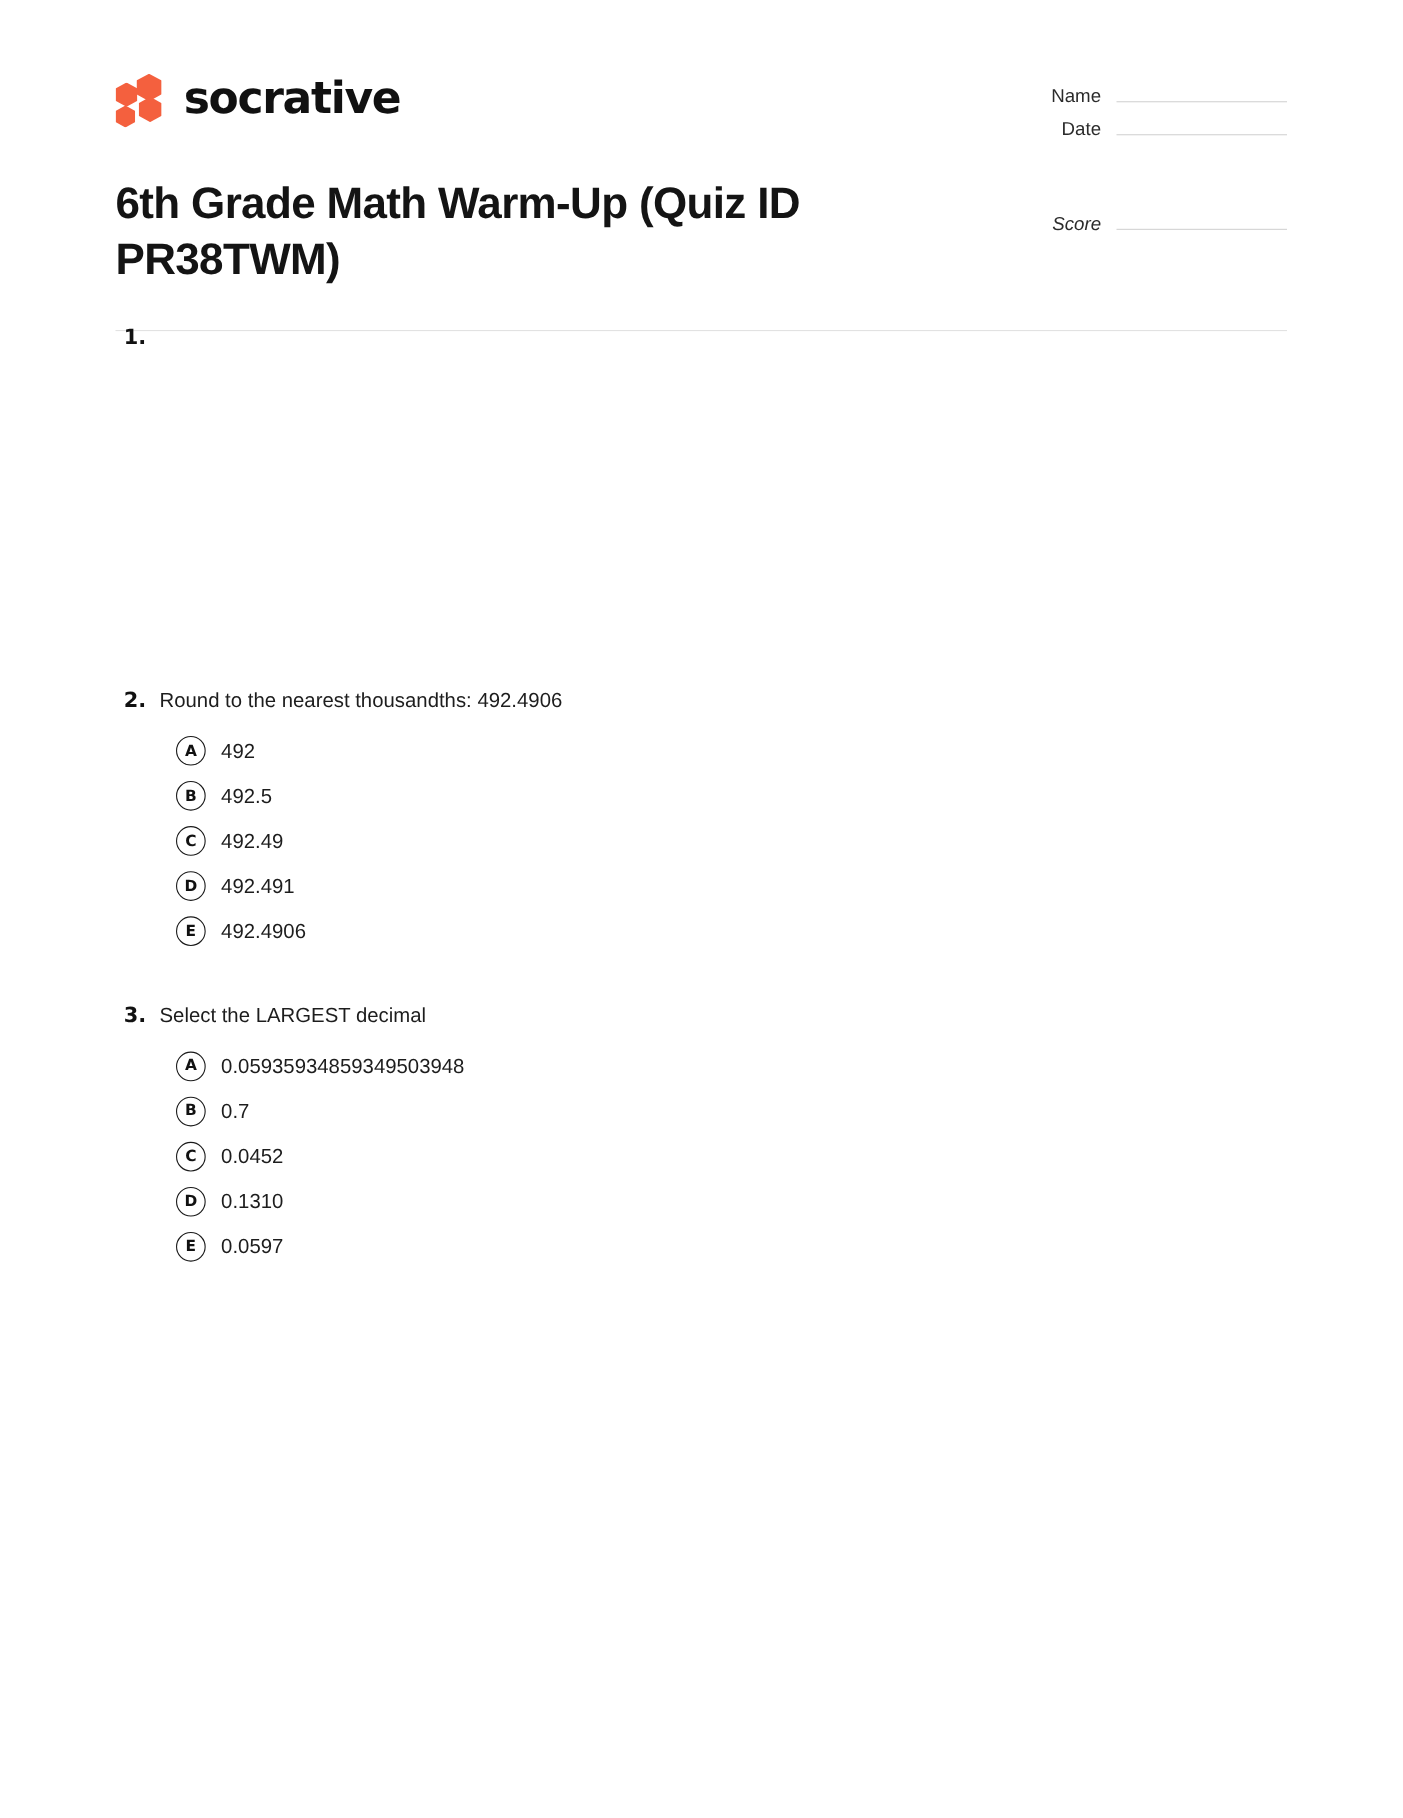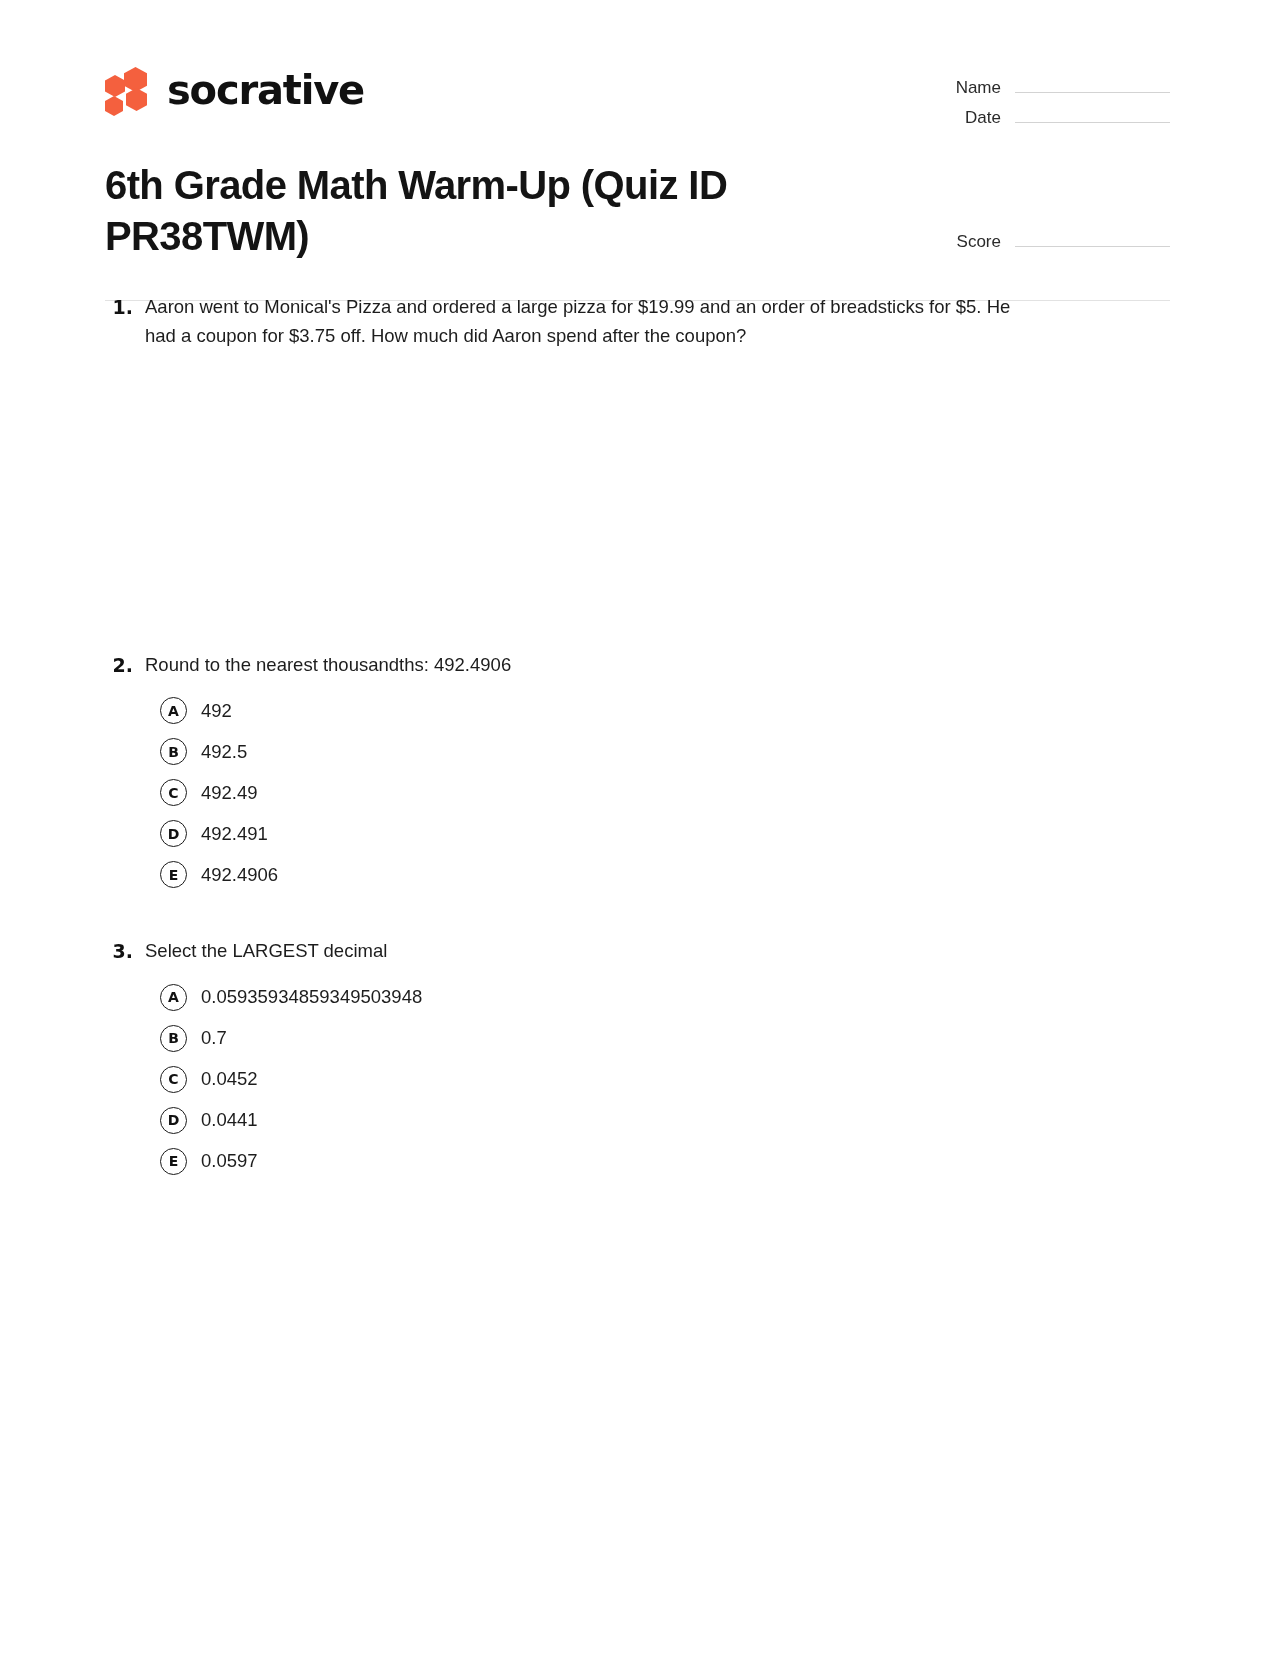--- a/index.html
+++ b/index.html
@@ -103,21 +103,21 @@
     white-space: nowrap;
   }
 
   .meta-line {
     width: 155px;
     border-bottom: 1.5px solid #d3d3d3;
     height: 17px;
     margin-left: 14px;
   }
 
-  .meta-row.score { margin-top: 102px; }
+  .meta-row.score { margin-top: 64px; font-style: italic; }
 
   
   .divider {
     position: absolute;
     left: 105px;
     right: 105px;
     top: 300px;
     border-top: 1px solid #e2e2e2;
   }
 
@@ -231,21 +231,20 @@
 
   </div>
 
   <div class="divider"></div>
 
   <div class="questions">
 
     <div class="question">
       <div class="q-head">
         <span class="q-num">1.</span>
-        <span class="q-text">Aaron went to Monical's Pizza and ordered a large pizza for $19.99 and an order of breadsticks for $5. He had a coupon for $3.75 off. How much did Aaron spend after the coupon?</span>
       </div>
       <div class="q-free-space"></div>
     </div>
 
     <div class="question">
       <div class="q-head">
         <span class="q-num">2.</span>
         <span class="q-text">Round to the nearest thousandths: 492.4906</span>
       </div>
       <div class="choices">
@@ -287,21 +286,21 @@
         <div class="choice">
           <span class="bubble">B</span>
           <span class="choice-text">0.7</span>
         </div>
         <div class="choice">
           <span class="bubble">C</span>
           <span class="choice-text">0.0452</span>
         </div>
         <div class="choice">
           <span class="bubble">D</span>
-          <span class="choice-text">0.0441</span>
+          <span class="choice-text">0.1310</span>
         </div>
         <div class="choice">
           <span class="bubble">E</span>
           <span class="choice-text">0.0597</span>
         </div>
       </div>
     </div>
 
   </div>
 

